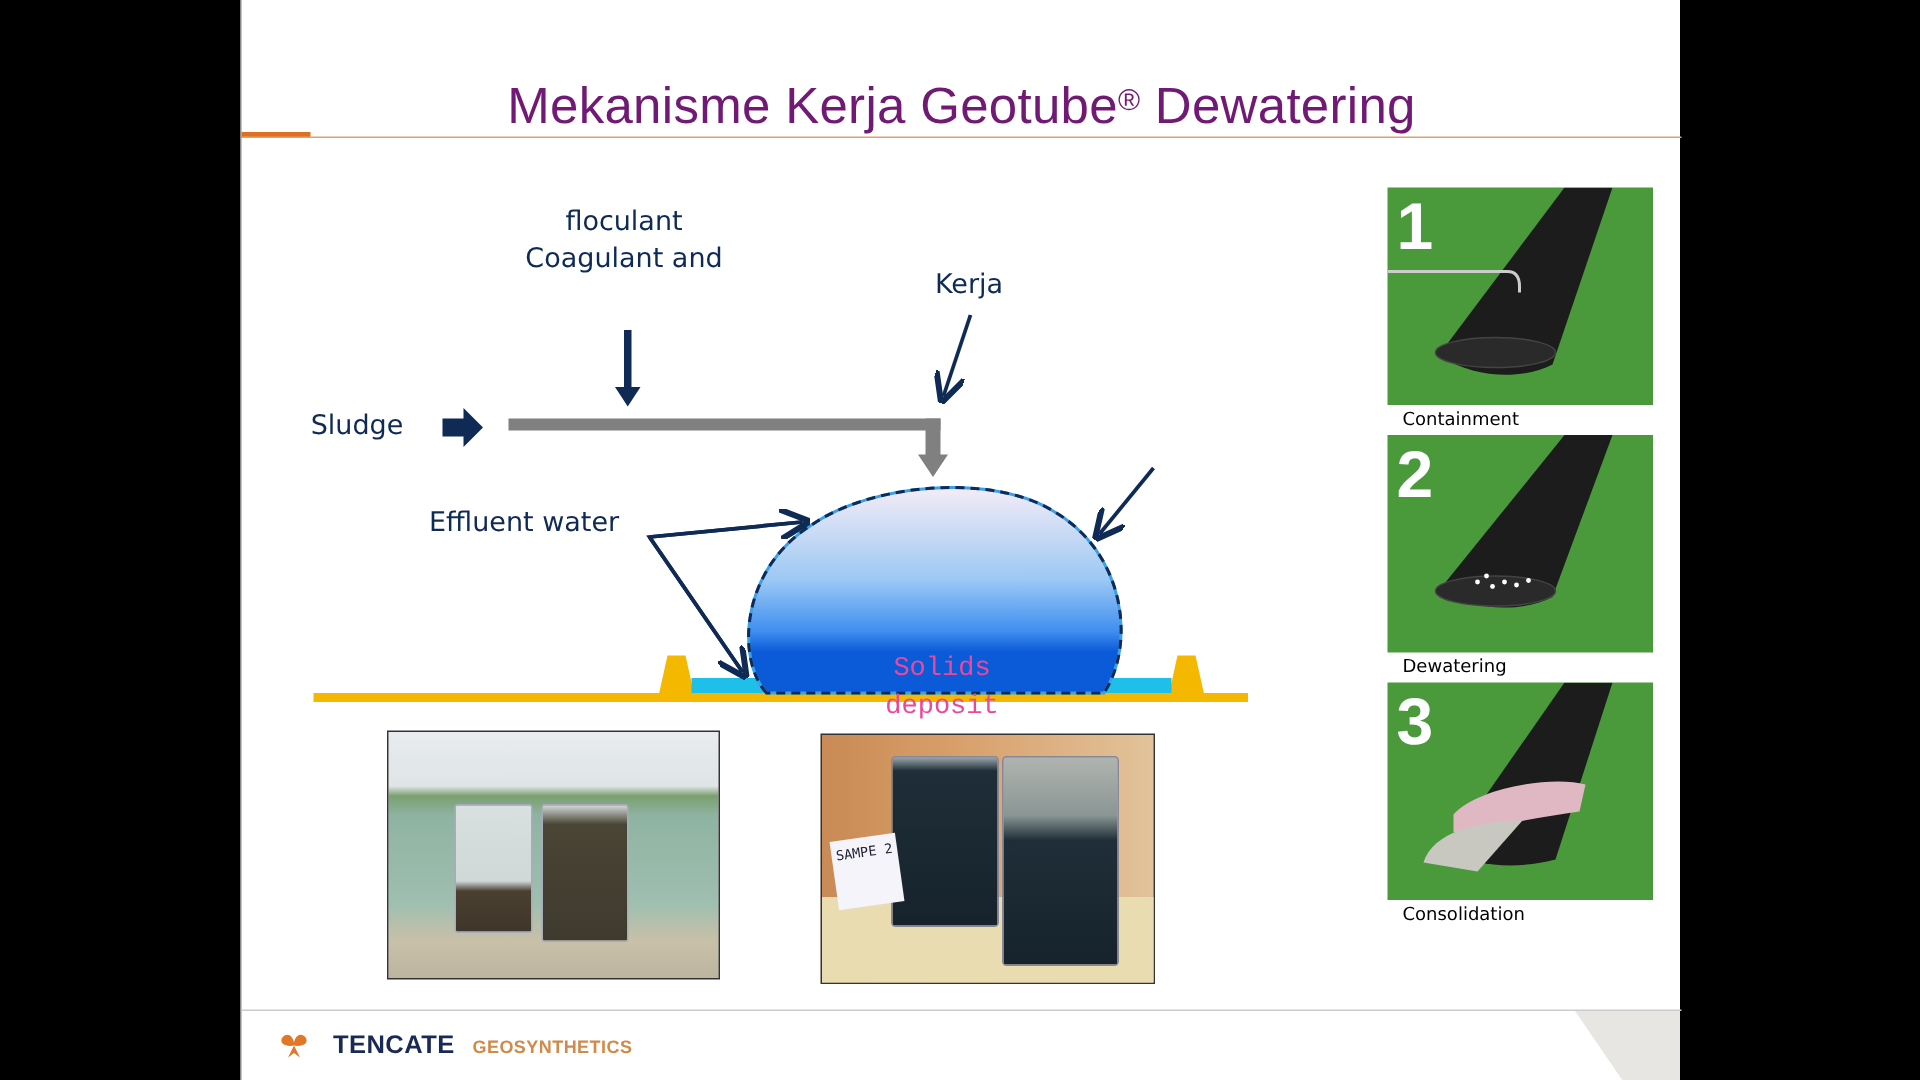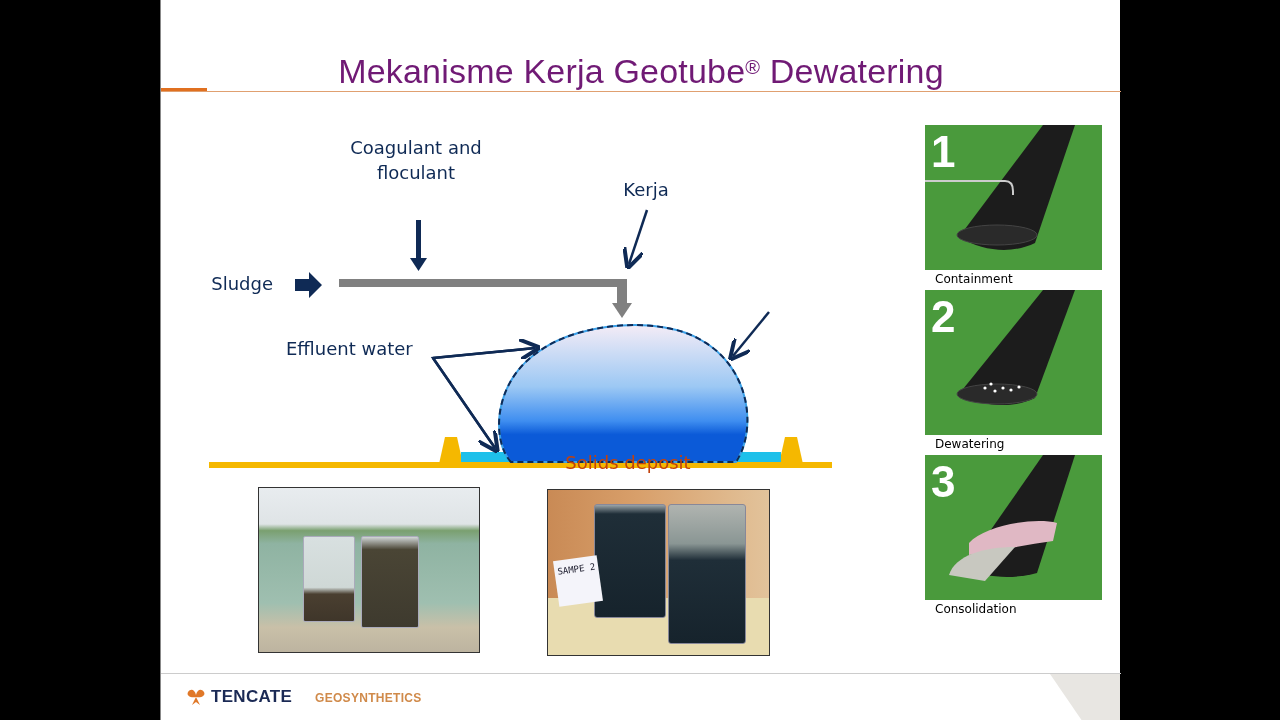--- a/index.html
+++ b/index.html
@@ -12,21 +12,21 @@
   .rule-accent { position:absolute; left:0; top:88px; width:46px; height:4px; background:#e07020; }
   .lbl { position:absolute; font-size:18px; color:#0f2a55; text-align:center; line-height:25px; }
   svg.diagram { position:absolute; left:0; top:0; }
   .photo { position:absolute; border:1px solid #333; overflow:hidden; }
   .step { position:absolute; left:764px; width:177px; }
   .step .img { width:177px; height:145px; background:#4a9a3c; position:relative; overflow:hidden; }
   .step .num { position:absolute; left:6px; top:2px; font-family:"Liberation Sans", sans-serif; font-weight:bold; font-size:44px; color:#fff; }
   .step .cap { font-size:12px; color:#000000; margin-top:2px; padding-left:10px; font-family:"DejaVu Sans", sans-serif; }
   .footer-rule { position:absolute; left:0; top:673px; width:960px; height:1px; background:#ccc; }
   .footer-shade { position:absolute; right:0; top:674px; width:70px; height:46px; background:#e8e6e2; clip-path:polygon(0 0,100% 0,100% 100%,45% 100%); }
-  .logo { position:absolute; left:24px; top:687px; display:flex; align-items:center; gap:4px; }
+  .logo { position:absolute; left:24px; top:687px; display:flex; align-items:center; gap:15px; }
   .logo-text { font-family:"Liberation Sans", sans-serif; font-weight:bold; font-size:17px; color:#1b2a55; letter-spacing:0.3px; }
   .geo { position:absolute; left:154px; top:691px; font-family:"Liberation Sans", sans-serif; font-weight:bold; font-size:12px; color:#d08a4a; letter-spacing:0.3px; }
 </style>
 </head>
 <body>
 
 <div class="slide">
   <div class="title"><span>Mekanisme Kerja Geotube</span><sup>®</sup><span> Dewatering</span></div>
   <div class="rule-accent"></div>
   <div class="rule"></div>
@@ -67,27 +67,27 @@
     <line x1="486" y1="210" x2="468" y2="264" stroke="#0f2a55" stroke-width="2.5" marker-end="url(#ah)"></line>
 
     <line x1="608" y1="312" x2="572" y2="356" stroke="#0f2a55" stroke-width="2.5" marker-end="url(#ah)"></line>
 
     <polyline points="374,348 272,358 334,448" fill="none" stroke="#0f2a55" stroke-width="2.5"></polyline>
     <line x1="272" y1="358" x2="374" y2="348" stroke="#0f2a55" stroke-width="2.5" marker-end="url(#ah)"></line>
     <line x1="272" y1="358" x2="334" y2="448" stroke="#0f2a55" stroke-width="2.5" marker-end="url(#ah)"></line>
   </svg>
 
   <div class="lbl" style="left:170px; top:135px; width:170px;">
+    <div>floculant</div>
     <div>Coagulant and</div>
-    <div>floculant</div>
   </div>
   <div class="lbl" style="left:445px; top:177px; width:80px;">Kerja</div>
-  <div class="lbl" style="left:42px; top:271px; width:70px; text-align:right;">Sludge</div>
+  <div class="lbl" style="left:42px; top:271px; width:70px; text-align:center;">Sludge</div>
   <div class="lbl" style="left:125px; top:336px; width:140px; text-align:left;">Effluent water</div>
-  <div class="lbl" style="left:392px; top:450px; width:150px; color:#c2410c;">Solids deposit</div>
+  <div class="lbl" style="left:392px; top:434px; width:150px; color:#ec4899;font-family:Liberation Mono, monospace;">Solids deposit</div>
 
   <div class="photo" style="left:97px; top:487px; width:222px; height:166px; background:linear-gradient(#e8ecef 0%, #dfe4e6 22%, #7aa070 26%, #8fb3a2 34%, #9fbfb0 70%, #c9c0a8 85%, #bdb4a0 100%);">
     <div style="position:absolute; left:44px; top:48px; width:52px; height:86px; background:linear-gradient(#d8e0e0 0%, #cfd8d6 60%, #4a3f30 68%, #3f362a 100%); border:1px solid #aab; border-radius:2px;"></div>
     <div style="position:absolute; left:102px; top:48px; width:58px; height:92px; background:linear-gradient(#d0d6d6 0%, #4a4535 14%, #3e3a2e 100%); border:1px solid #aab; border-radius:2px;"></div>
   </div>
 
   <div class="photo" style="left:386px; top:489px; width:223px; height:167px; background:linear-gradient(90deg,#c98a55 0%, #d89f6a 40%, #e2c39b 100%);">
     <div style="position:absolute; left:0; top:108px; width:223px; height:60px; background:#e8dcb0;"></div>
     <div style="position:absolute; left:46px; top:14px; width:72px; height:114px; background:linear-gradient(#9aa4a8 0%, #1f2e38 8%, #16232c 100%); border:1px solid #889; border-radius:3px;"></div>
     <div style="position:absolute; left:120px; top:14px; width:78px; height:140px; background:linear-gradient(#b0b4b0 0%, #8a9694 28%, #1f2e38 40%, #16232c 100%); border:1px solid #889; border-radius:3px;"></div>

